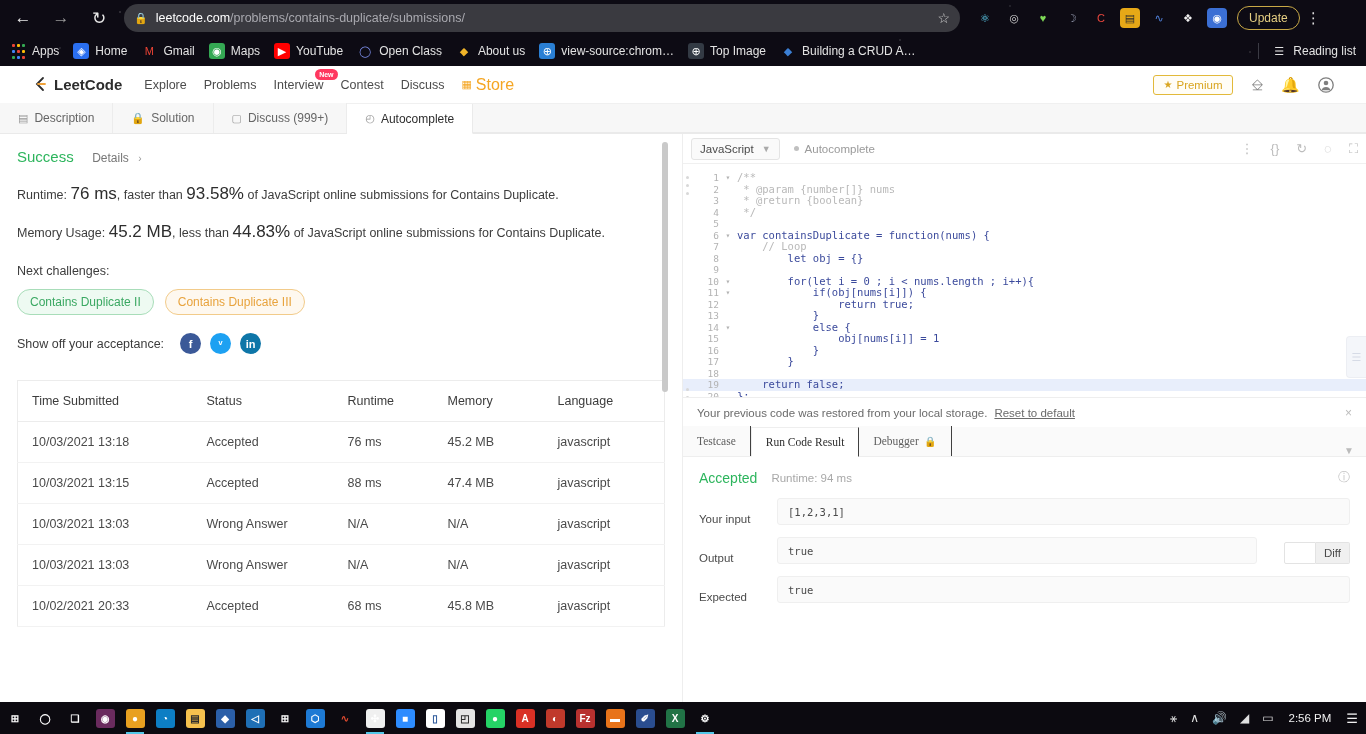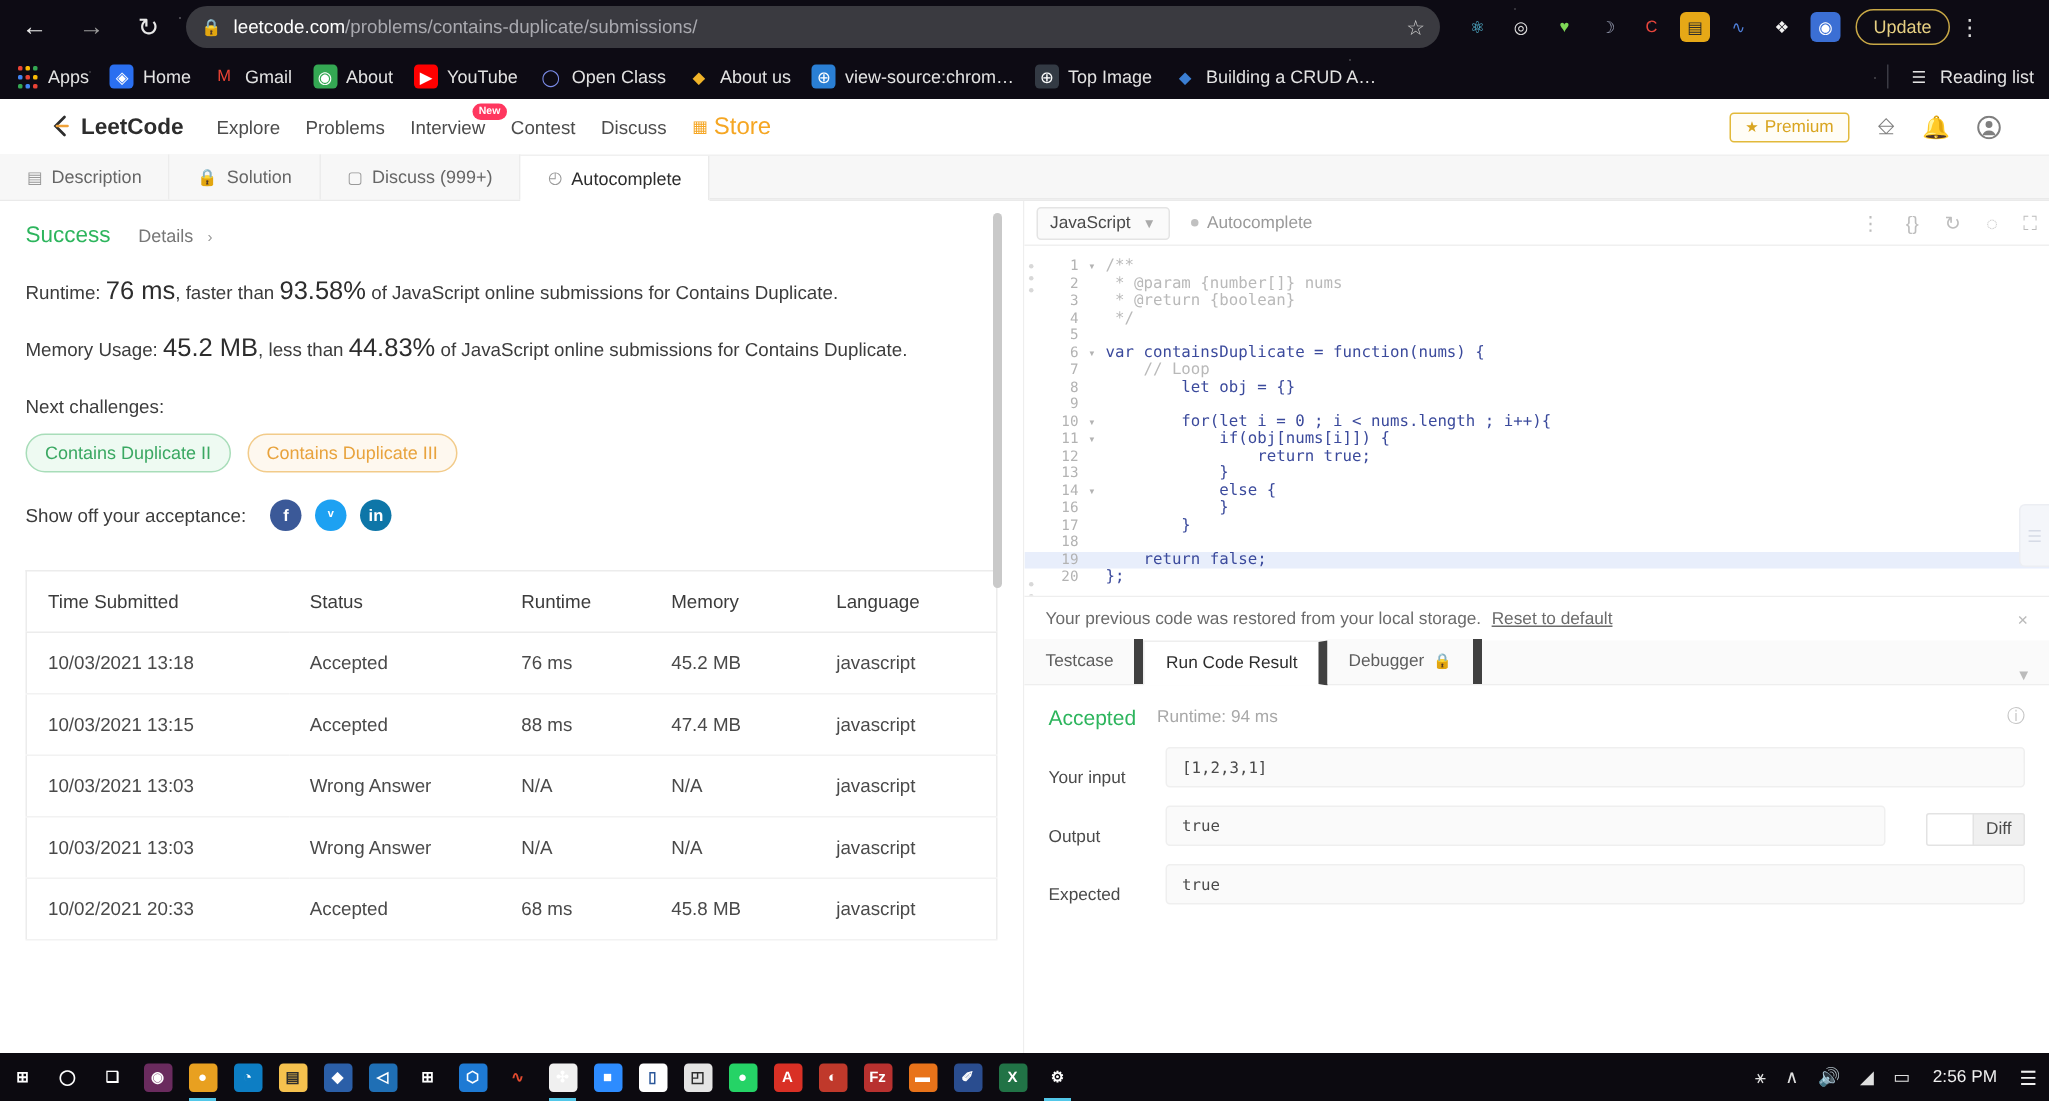--- a/index.html
+++ b/index.html
@@ -174,21 +174,21 @@
   }
 
   #restore-bar {
     height: 30px; border-top: 1px solid #eee; display: flex; align-items: center;
     padding: 0 14px; font-size: 11.5px; color: #6b6b6b; background: #fff;
   }
   #restore-link { color: #6b6b6b; text-decoration: underline; margin-left: 7px; }
   #restore-close { margin-left: auto; color: #bbb; font-size: 12px; }
 
   #result-tabs { height: 30px; display: flex; align-items: flex-end; border-bottom: 1px solid #eee; background: #fafafa; }
-  .rtab { height: 30px; padding: 0 14px; display: flex; align-items: center; font-size: 11.5px; color: #5d5d5d; background: #fafafa; border-right: 6px solid #404040; }
+  .rtab { height: 30px; padding: 0 14px; display: flex; align-items: center; font-size: 11.5px; color: #5d5d5d; background: #fafafa; border-right: 1px solid #404040; font-family: Liberation Serif, serif; }
   .rtab.active { background: #fff; border-top: 1px solid #eee; border-left: 1px solid #eee; border-bottom: 1px solid #fff; margin-bottom: -1px; color: #2d2d2d; }
   .rtab .lockico { margin-left: 6px; font-size: 10px; color: #e2b93a; }
   #rtab-filler { flex: 1; background: #fafafa; display: flex; align-items: center; justify-content: flex-end; padding-right: 12px; color: #bbb; font-size: 10px; }
 
   #result-body { flex: 1; padding: 12px 16px 0 16px; background: #fff; overflow: hidden; position: relative; }
   #accepted-row { display: flex; align-items: center; }
   #accepted-word { color: #2db55d; font-size: 14px; }
   #accepted-runtime { color: #a8a8a8; font-size: 11.5px; margin-left: 14px; }
   #help-circle { margin-left: auto; color: #c5c5c5; font-size: 12px; }
   .field-row { display: flex; align-items: flex-end; margin-top: 12px; }
@@ -283,21 +283,21 @@
         <div class="bm">
           <span class="bm-ico" style="background: rgb(42, 111, 240); color: rgb(255, 255, 255);">◈</span>
           <span>Home</span>
         </div>
         <div class="bm">
           <span class="bm-ico" style="background: transparent; color: rgb(234, 67, 53);">M</span>
           <span>Gmail</span>
         </div>
         <div class="bm">
           <span class="bm-ico" style="background: rgb(52, 168, 83); color: rgb(255, 255, 255);">◉</span>
-          <span>About</span>
+          <span>Maps</span>
         </div>
         <div class="bm">
           <span class="bm-ico" style="background: rgb(255, 0, 0); color: rgb(255, 255, 255);">▶</span>
           <span>YouTube</span>
         </div>
         <div class="bm">
           <span class="bm-ico" style="background: transparent; color: rgb(123, 140, 232);">◯</span>
           <span>Open Class</span>
         </div>
         <div class="bm">
@@ -572,20 +572,25 @@
               <span class="ln">13</span>
               <span class="fold"></span>
               <span class="code-text">            }</span>
             </div>
             <div class="cl">
               <span class="ln">14</span>
               <span class="fold">▾</span>
               <span class="code-text">            else {</span>
             </div>
             <div class="cl">
+              <span class="ln">15</span>
+              <span class="fold"></span>
+              <span class="code-text">                obj[nums[i]] = 1</span>
+            </div>
+            <div class="cl">
               <span class="ln">16</span>
               <span class="fold"></span>
               <span class="code-text">            }</span>
             </div>
             <div class="cl">
               <span class="ln">17</span>
               <span class="fold"></span>
               <span class="code-text">        }</span>
             </div>
             <div class="cl">

